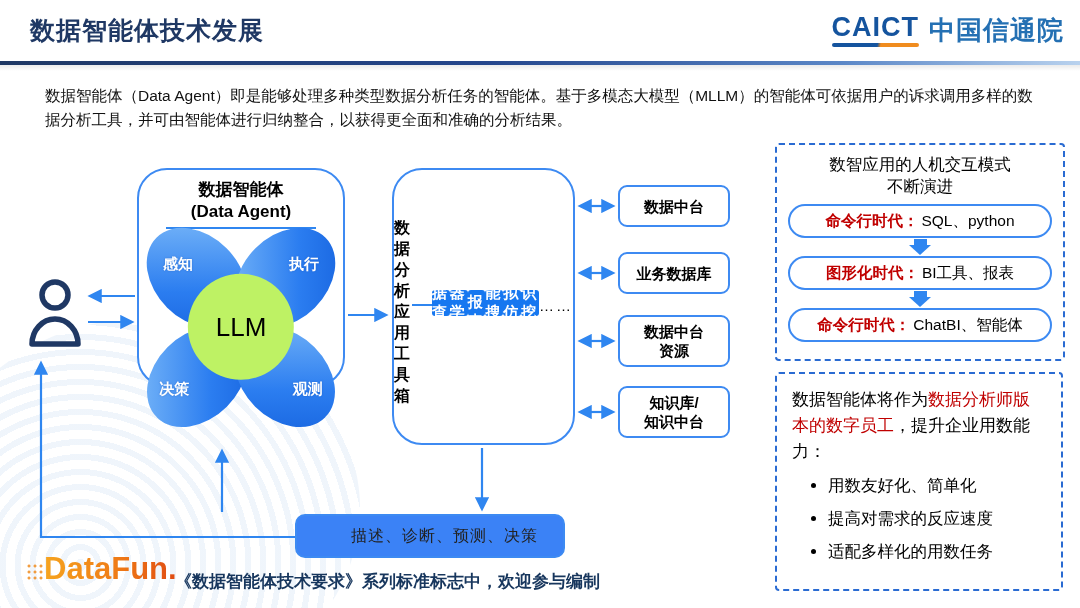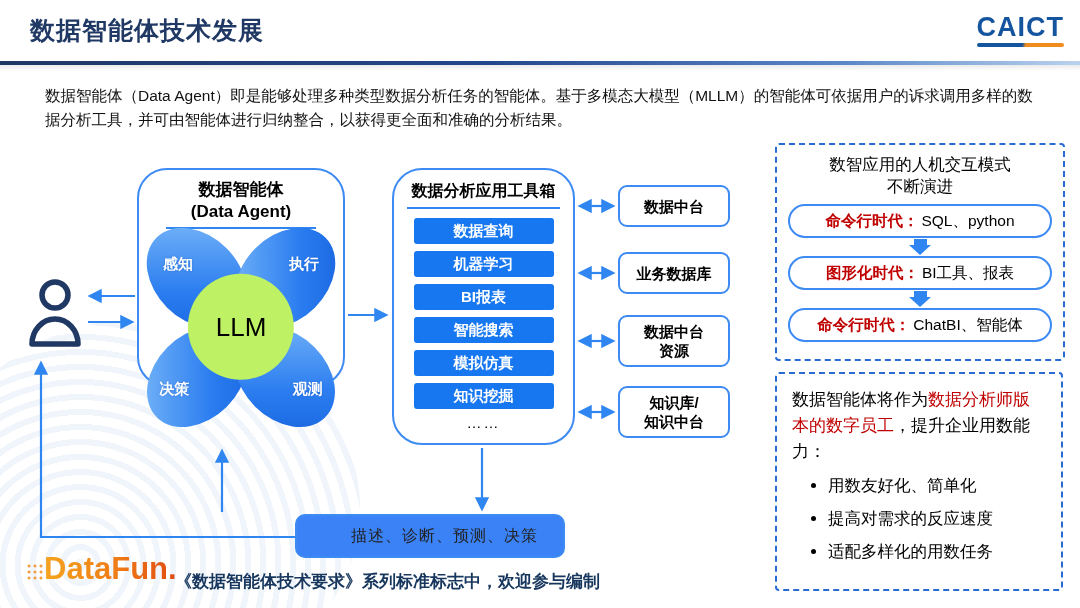--- a/index.html
+++ b/index.html
@@ -36,21 +36,21 @@
   .petal.p1{right:-3%;top:2%;transform:rotate(-45deg);}
   .petal.p2{left:-3%;bottom:2%;transform:rotate(-45deg);}
   .petal.p3{right:-3%;bottom:2%;transform:rotate(45deg);}
   .llm-core{position:absolute;left:50%;top:50%;transform:translate(-50%,-50%);width:56%;height:56%;
       background:#bef264;border-radius:50%;display:flex;align-items:center;justify-content:center;
       font-size:26px;color:#000;z-index:2;}
   .petal-label{position:absolute;color:#fff;font-weight:bold;font-size:15px;z-index:3;text-shadow:0 0 2px rgba(0,60,160,.4);}
   .pl0{left:9%;top:12%;} .pl1{right:9%;top:12%;} .pl2{left:7%;bottom:12%;} .pl3{right:7%;bottom:12%;}
   .toolbox{position:absolute;left:392px;top:168px;width:183px;height:277px;box-sizing:border-box;
       border:2px solid var(--border_blue,#3d8af2);border-radius:30px;background:#fff;
-      display:flex;flex-direction:column;align-items:center;}
+      display:flex;align-items:center;}
   .toolbox-title{font-weight:bold;font-size:16px;margin-top:11px;color:#000;}
   .toolbox-underline{width:86%;height:2px;background:var(--accent_blue,#2f86f0);margin:5px 0 9px;}
   .tool-btn{width:140px;height:26px;background:var(--button_blue,#1677f0);color:#fff;font-weight:bold;
       font-size:15px;display:flex;align-items:center;justify-content:center;border-radius:3px;margin-bottom:7px;}
   .tool-ellipsis{font-size:15px;letter-spacing:2px;color:#000;margin-top:-2px;}
   .src-box{position:absolute;left:618px;width:112px;box-sizing:border-box;border:2px solid var(--border_blue,#3d8af2);
       border-radius:9px;background:#fff;font-weight:bold;font-size:15px;color:#000;display:flex;
       align-items:center;justify-content:center;text-align:center;white-space:pre-line;line-height:19px;}
   .s0{top:185px;height:42px;} .s1{top:252px;height:42px;} .s2{top:315px;height:52px;} .s3{top:386px;height:52px;}
   .output-box{position:absolute;left:295px;top:514px;width:270px;height:44px;box-sizing:border-box;
@@ -96,20 +96,21 @@
 
   <div class="watermark"></div>
 
   <div class="header">
     <h1 class="page-title">数据智能体技术发展</h1>
     <div class="logo">
       <div class="caict-wrap">
         <span class="caict-text">CAICT</span>
         <div class="caict-underline"></div>
       </div>
+      <span class="logo-cn">中国信通院</span>
     </div>
   </div>
   <div class="header-rule"></div>
   <div class="header-shadow"></div>
 
   <p class="intro">数据智能体（Data Agent）即是能够处理多种类型数据分析任务的智能体。基于多模态大模型（MLLM）的智能体可依据用户的诉求调用多样的数据分析工具，并可由智能体进行归纳整合，以获得更全面和准确的分析结果。</p>
 
   <svg class="connectors" width="1080" height="608" viewBox="0 0 1080 608">
     <defs>
       <marker id="arrow" viewBox="0 0 10 10" refX="7.5" refY="5" markerWidth="6.5" markerHeight="6.5" orient="auto-start-reverse">

